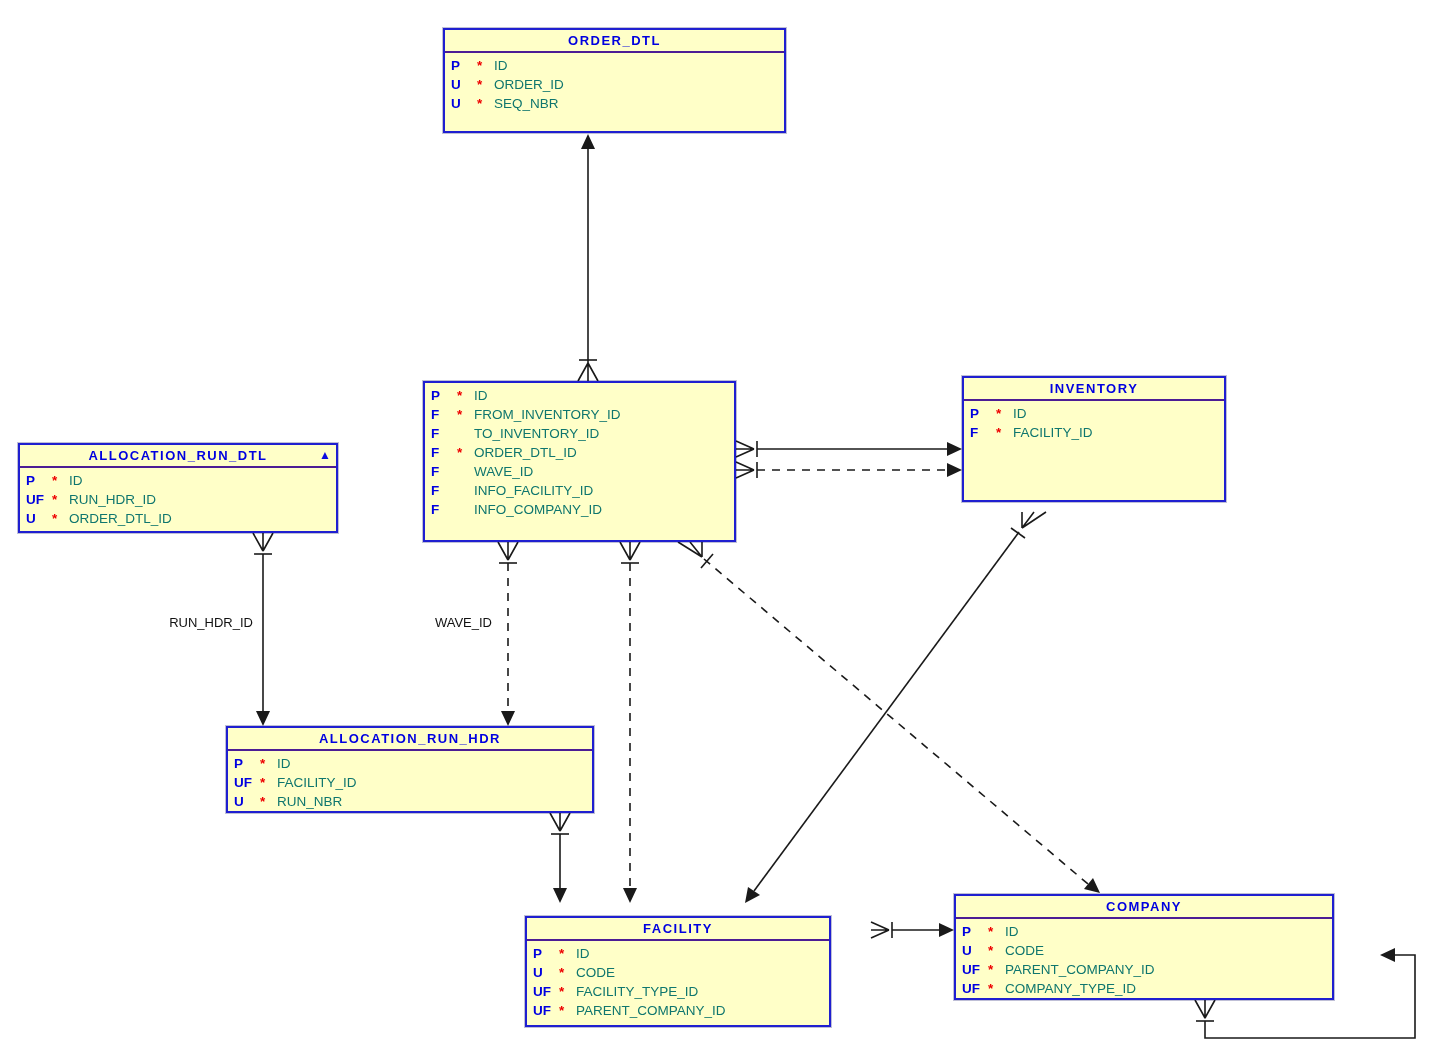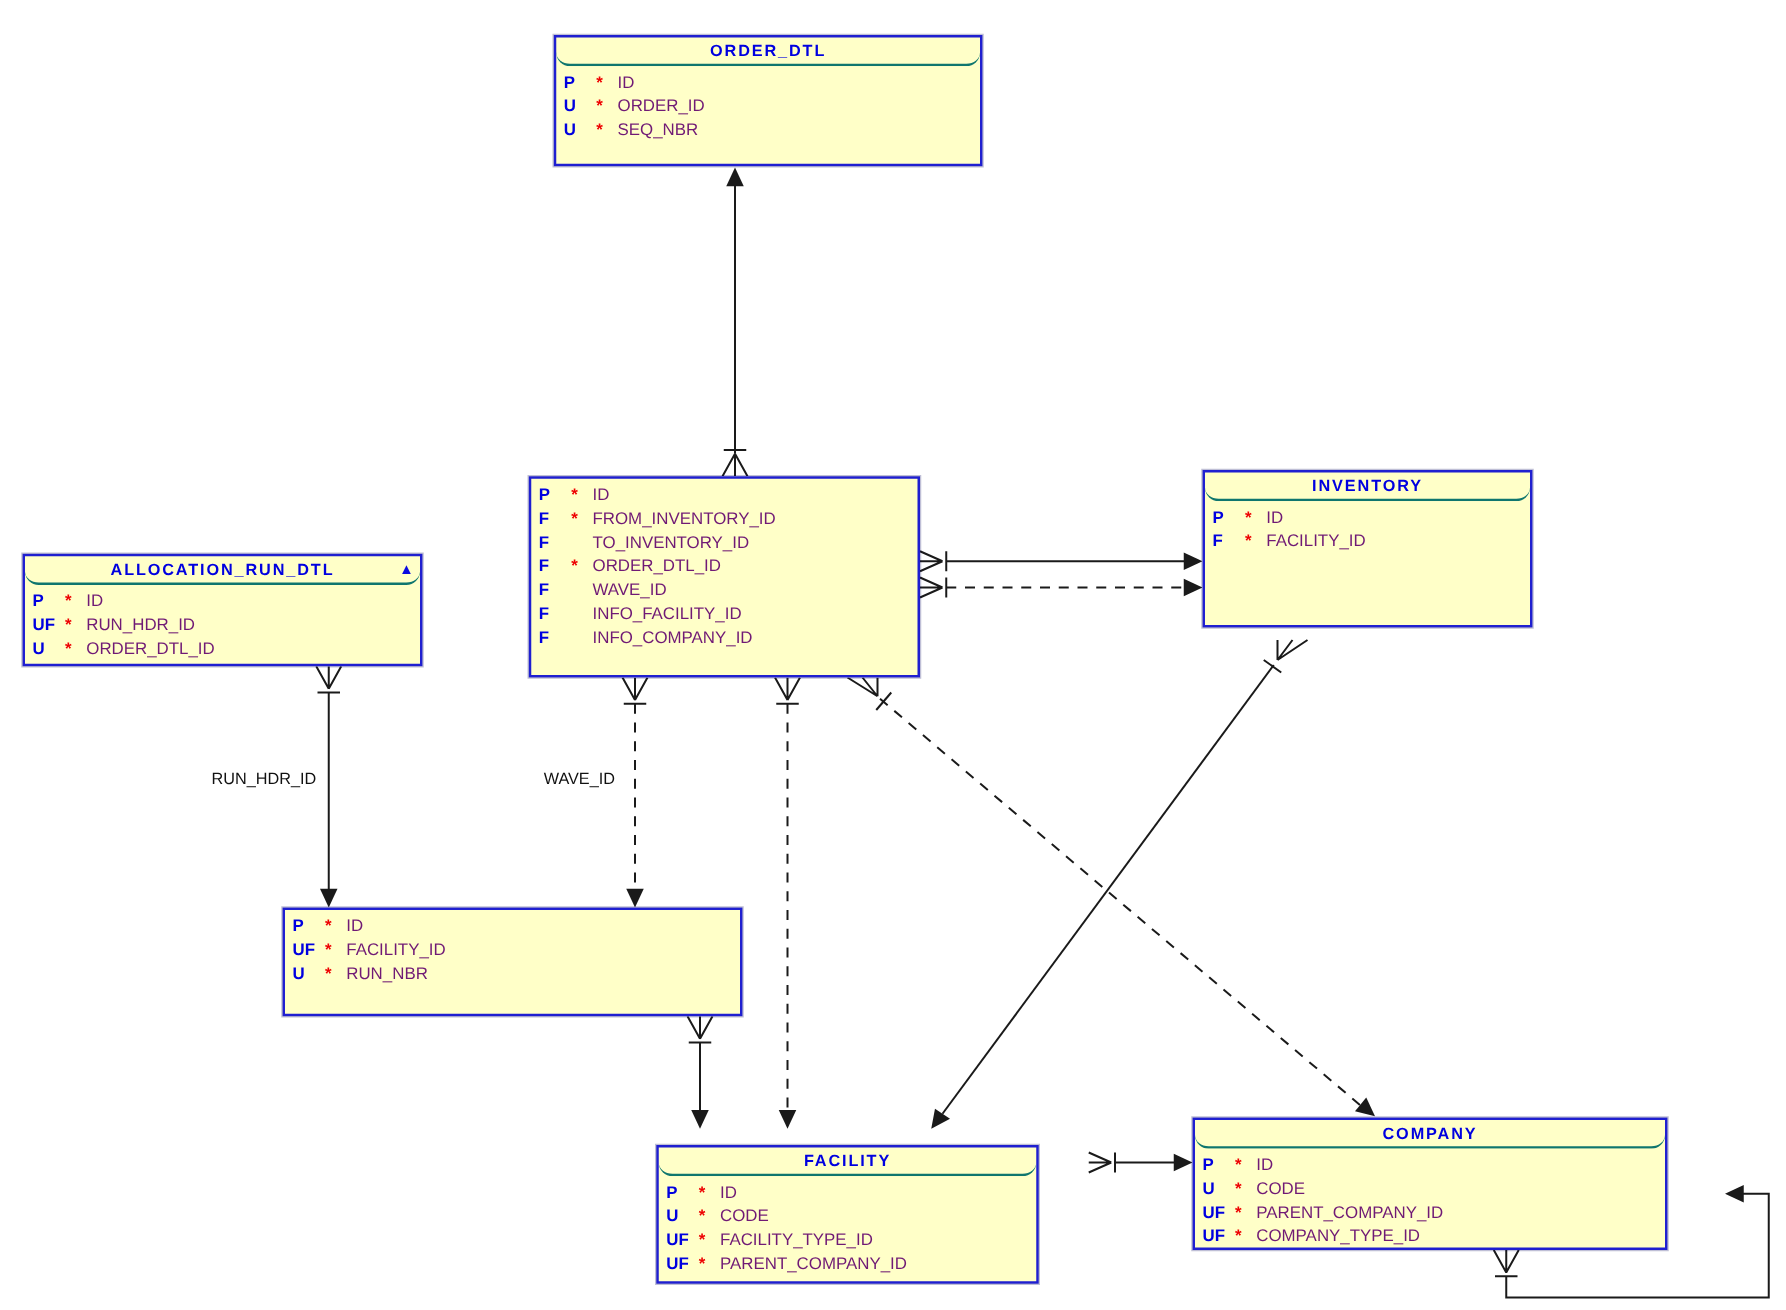--- a/index.html
+++ b/index.html
@@ -1,28 +1,28 @@
 <!DOCTYPE html>
 <html><head>
 <meta charset="utf-8">
 <style>
   html,body{margin:0;padding:0;background:#ffffff;}
   .canvas{position:relative;width:1429px;height:1048px;background:#ffffff;overflow:hidden;
           font-family:"Liberation Sans",sans-serif;}
   svg.rel-layer{position:absolute;left:0;top:0;width:1429px;height:1048px;pointer-events:none;}
   .entity{position:absolute;background:#ffffc8;border:2px solid #1f1fd0;box-sizing:border-box;
           box-shadow:0 0 0 1px rgba(0,0,90,0.25);}
-  .thead{height:21px;line-height:21px;text-align:center;border-bottom:2px solid #0f766e;
-         color:#0000e0;font-weight:bold;font-size:13px;letter-spacing:1.5px;position:relative;border-radius:11px;}
+  .thead{height:21px;line-height:21px;text-align:center;border-bottom:2px solid #4c1d95;
+         color:#0000e0;font-weight:bold;font-size:13px;letter-spacing:1.5px;position:relative;}
   .tri{position:absolute;right:5px;top:0;color:#0b0be0;font-size:12px;letter-spacing:0;cursor:pointer;}
   .tbody{padding-top:3px;}
   .row{height:19px;line-height:19px;font-size:13.5px;white-space:nowrap;display:flex;}
   .row .key{display:inline-block;width:26px;padding-left:6px;color:#0000e0;font-weight:bold;flex:none;}
   .row .req{display:inline-block;width:17px;color:#ee0000;font-weight:bold;flex:none;}
-  .row .colname{color:#701a75;}
+  .row .colname{color:#0f766e;}
   .rel-label{position:absolute;font-size:13px;color:#111111;text-align:right;}
 </style>
 </head>
 <body>
 
 <div class="canvas">
 
   <svg class="rel-layer" viewBox="0 0 1429 1048" fill="none" stroke="#1a1a1a" stroke-width="1.6">
 
     <g>
@@ -198,20 +198,21 @@
         </div>
         <div class="row">
           <span class="key">U</span>
           <span class="req">*</span>
           <span class="colname">ORDER_DTL_ID</span>
         </div>
       </div>
   </div>
 
   <div class="entity" style="left:226px;top:726px;width:368px;height:87px;">
+    <div class="thead">ALLOCATION_RUN_HDR</div>
     <div class="tbody">
         <div class="row">
           <span class="key">P</span>
           <span class="req">*</span>
           <span class="colname">ID</span>
         </div>
         <div class="row">
           <span class="key">UF</span>
           <span class="req">*</span>
           <span class="colname">FACILITY_ID</span>

